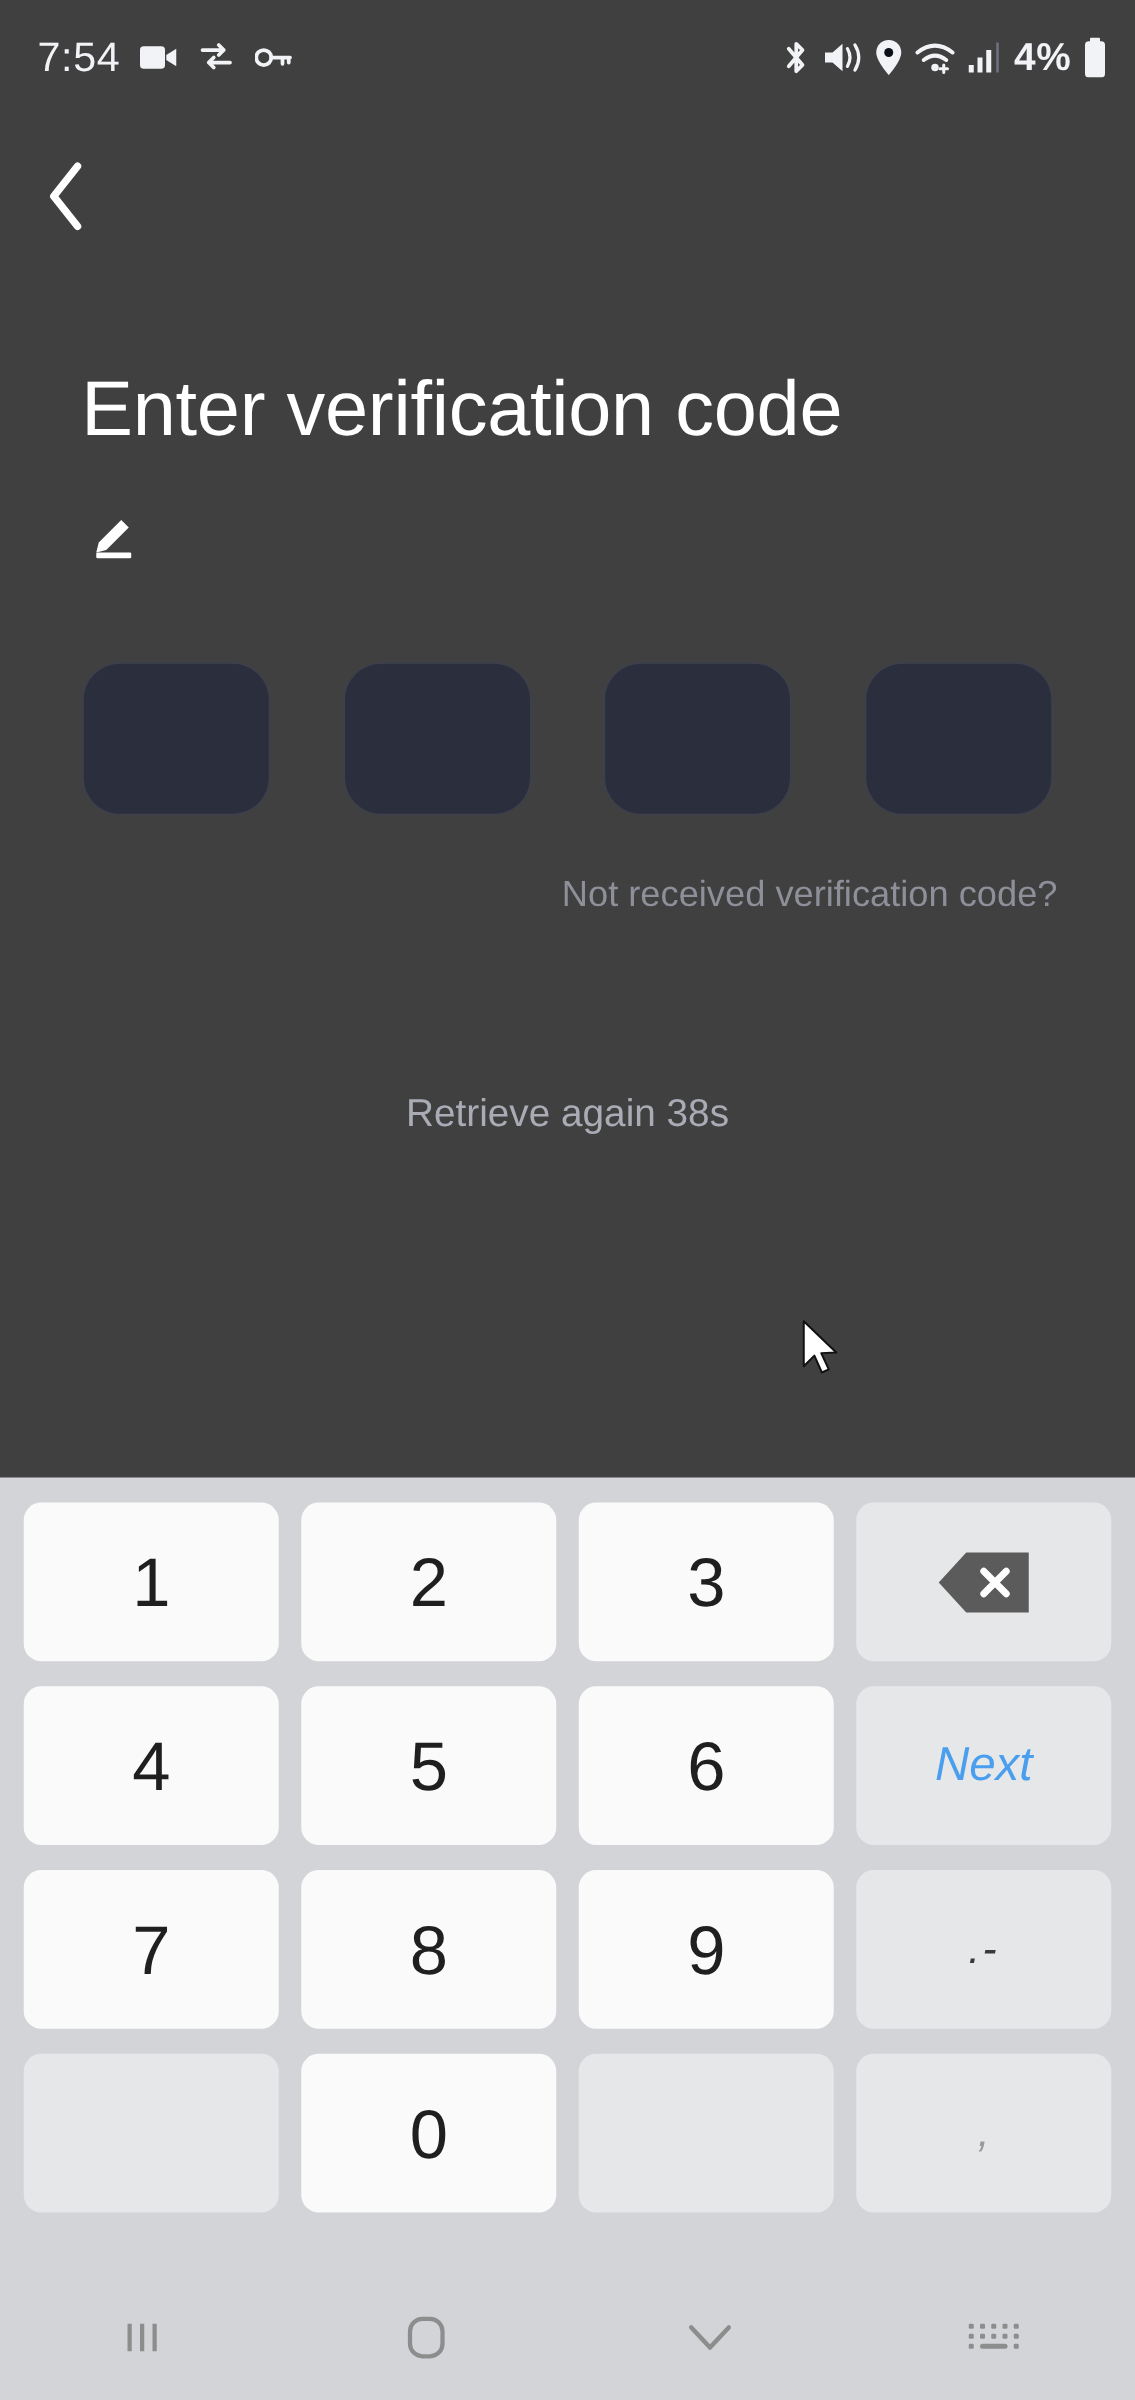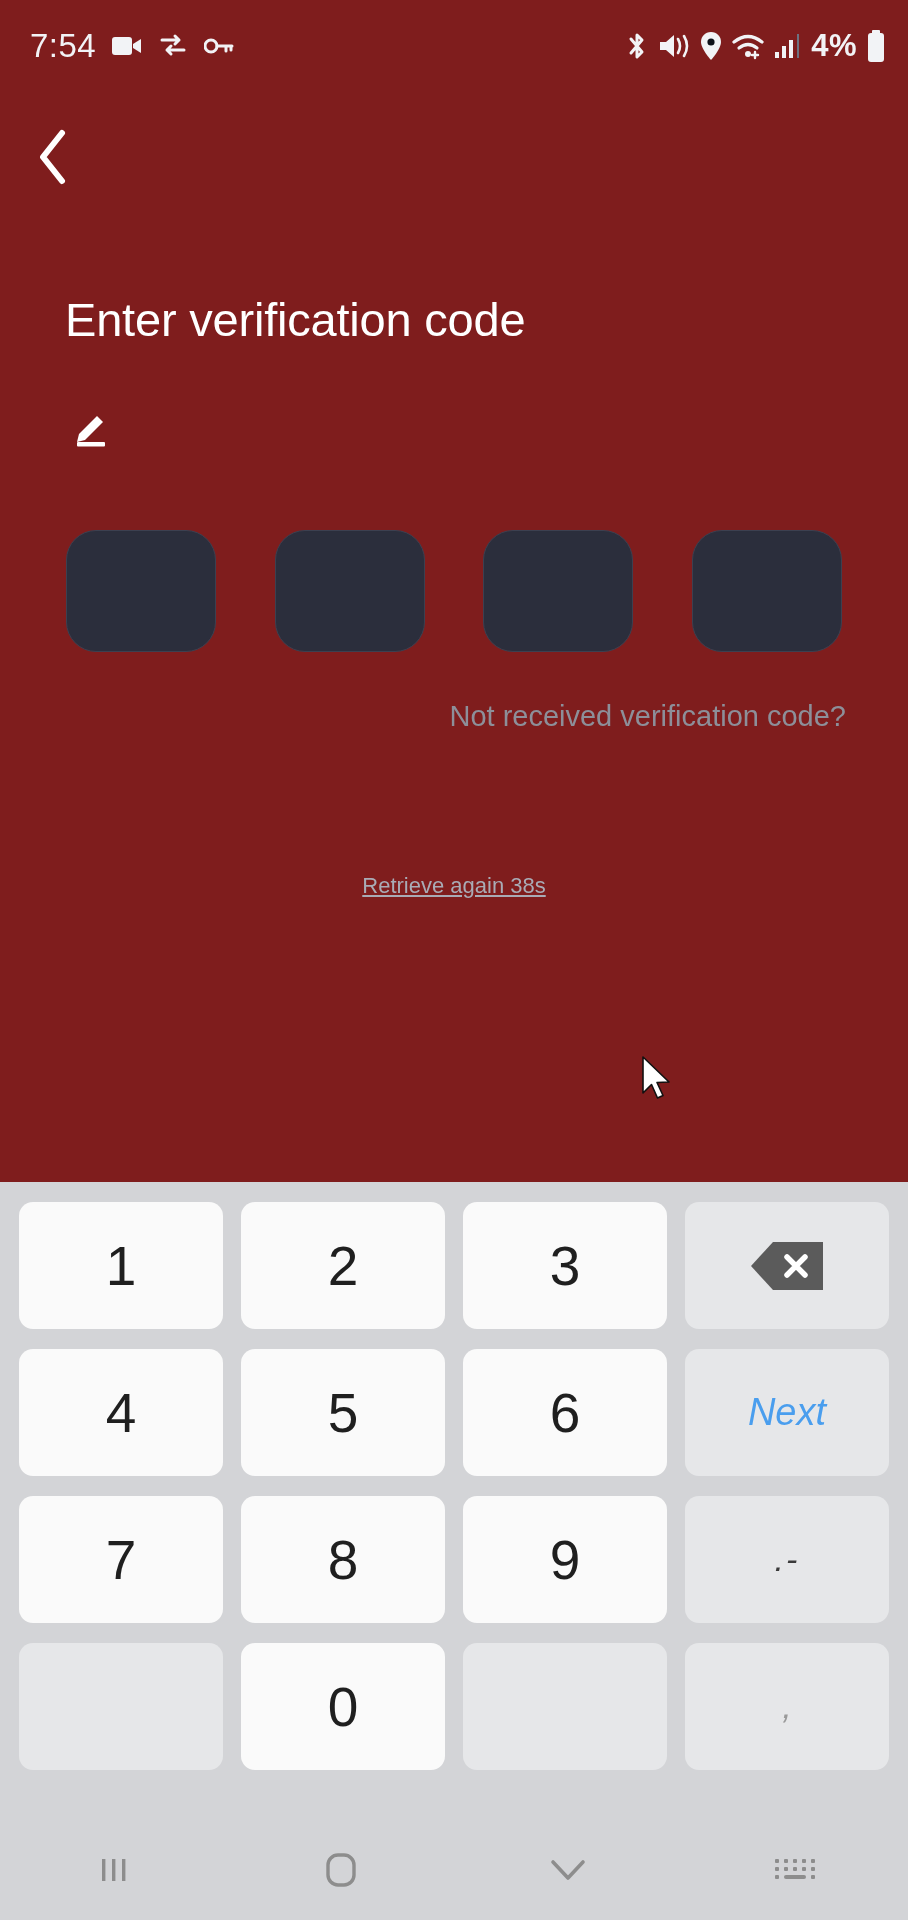--- a/index.html
+++ b/index.html
@@ -2,21 +2,21 @@
 <html><head>
 <meta charset="utf-8">
 <style>
   * { margin:0; padding:0; box-sizing:border-box; }
   html, body {
     width:908px; height:1920px;
     background:#0e1119;
     font-family:"Liberation Sans", sans-serif;
     overflow:hidden;
   }
-  #phone { position:relative; width:908px; height:1920px; background:#7f1d1d; }
+  #phone { position:relative; width:908px; height:1920px; background:#404040; }
 
   
   .statusbar{
     position:absolute; top:0; left:0; width:908px; height:92px;
     display:flex; align-items:center; color:#f2f3f6;
   }
   .sb-left{ display:flex; align-items:center; gap:16px; padding-left:30px; }
   .sb-time{ font-size:33px; letter-spacing:.5px; }
   .sb-right{ position:absolute; right:22px; display:flex; align-items:center; gap:9px; }
   .sb-pct{ font-size:31px; font-weight:600; letter-spacing:.5px; }
@@ -26,21 +26,21 @@
   
   .backbtn{
     position:absolute; left:14px; top:118px;
     width:78px; height:78px; display:flex; align-items:center; justify-content:center;
   }
 
   
   .content{ position:absolute; left:0; top:0; width:908px; }
   .title{
     position:absolute; left:65px; top:292px;
-    font-size:47px; font-weight:400; color:#ffffff; letter-spacing:-0.2px;
+    font-size:62px; font-weight:400; color:#ffffff; letter-spacing:-0.2px;
     white-space:nowrap;
   }
   .subrow{
     position:absolute; left:65px; top:400px; width:790px;
     display:flex; align-items:center; justify-content:space-between;
   }
   .subtext{ font-size:30px; white-space:nowrap; }
   .sub-label{ color:#8f939e; }
   .sub-email{ color:#eceef3; }
   .editbtn{ width:54px; height:54px; display:flex; align-items:center; justify-content:center; }
@@ -55,21 +55,21 @@
     background:#2b2e3c; border:1px solid #3c4050;
     display:flex; align-items:center; justify-content:center;
     color:#ffffff; font-size:46px;
   }
   .not-received{
     position:absolute; right:62px; top:700px;
     font-size:29px; color:#8d8f99;
   }
   .retrieve{
     position:absolute; left:0; top:873px; width:908px;
-    text-align:center; font-size:22px; color:#a9abb5;text-decoration:underline;
+    text-align:center; font-size:31px; color:#a9abb5;
   }
 
   
   .cursor{ position:absolute; left:641px; top:1055px; }
 
   
   .keyboard{
     position:absolute; left:0; top:1182px; width:908px; height:640px;
     background:#d3d4d7; padding:10px 10px 0 10px;
   }

